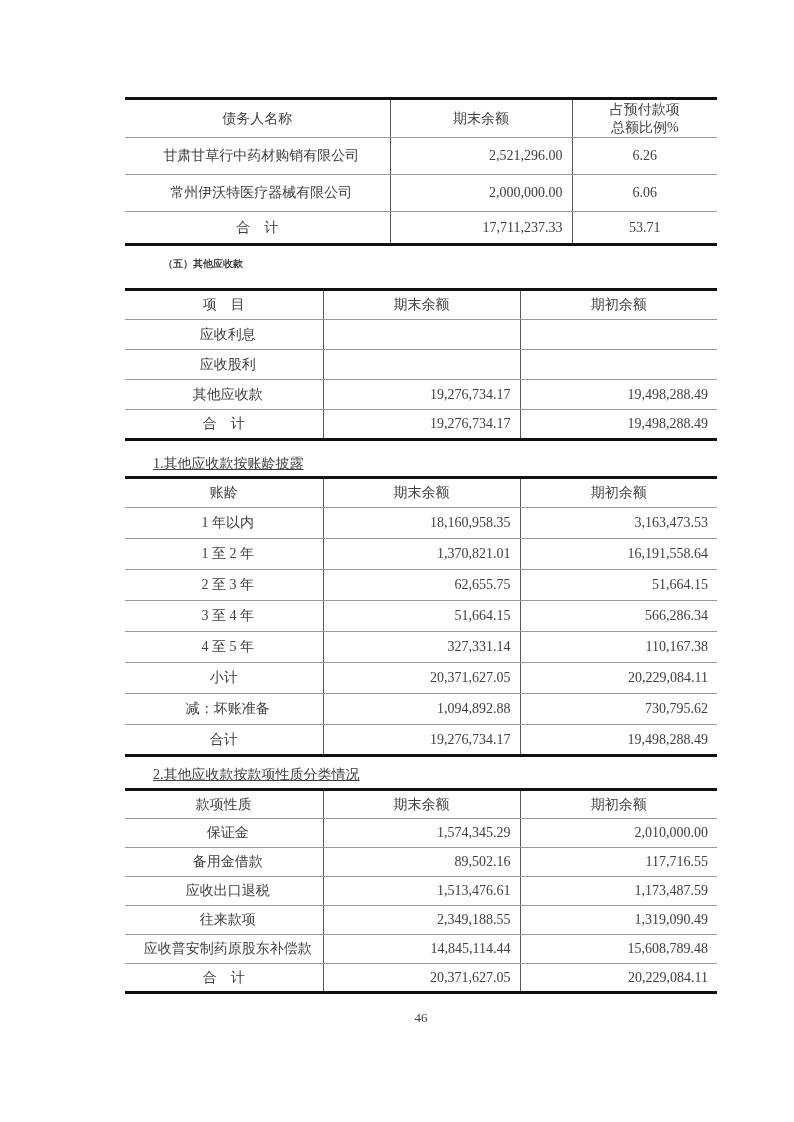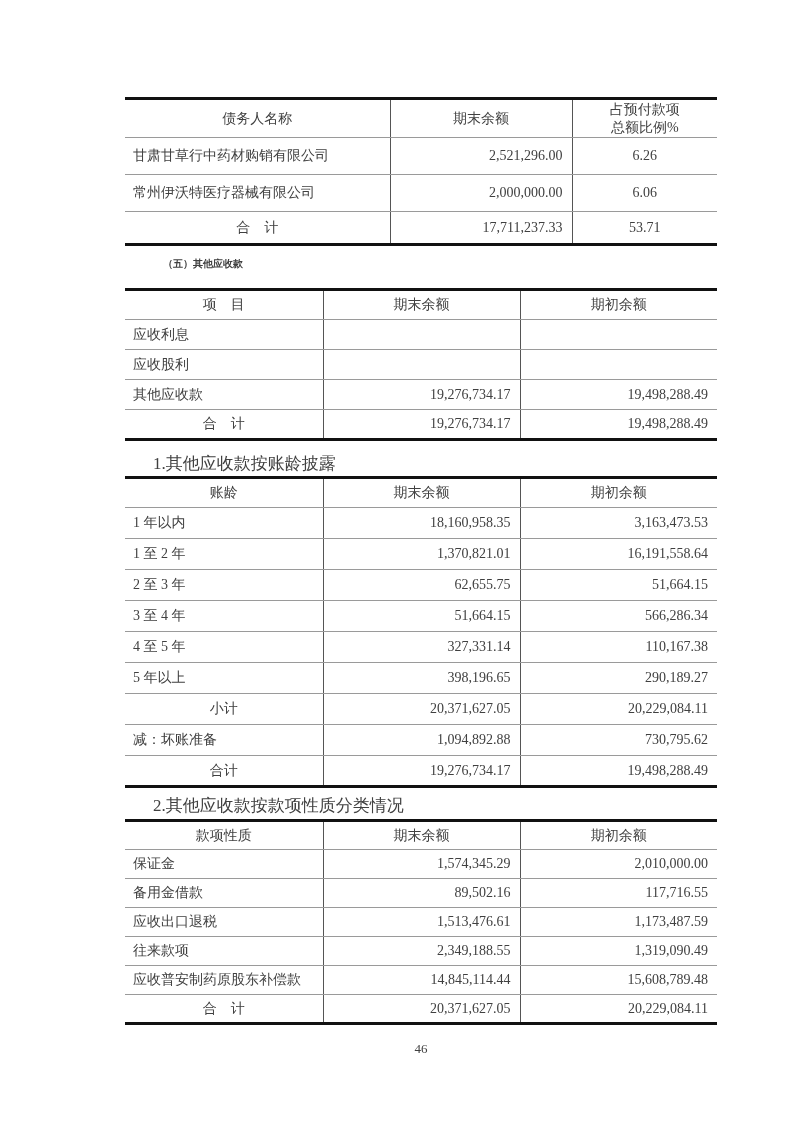--- a/index.html
+++ b/index.html
@@ -44,34 +44,35 @@
   .t1 col.c2 { width: 182px; }
   .t1 col.c3 { width: 145px; }
   
   .t3cols col.c1 { width: 198px; }
   .t3cols col.c2 { width: 197px; }
   .t3cols col.c3 { width: 197px; }
   .t2 th, .t2 td { height: 30px; }
   .t3 th { height: 30px; margin-top: 20px; }
   .t3 td { height: 31px; }
   .t4 th, .t4 td { height: 29px; }
-  .al { text-align: left; padding-left: 8px; }
+  .al { text-align: center; padding-left: 8px; }
   .ar { text-align: right; padding-right: 9px; }
   .ac { text-align: center; }
   .hdr2 { line-height: 18px; text-align: center; }
   .section-heading {
     font-size: 10px;
     font-weight: bold;
     line-height: 21px;
     margin: 7px 0 14px 38px;
   }
   .subsection {
-    font-size: 17px;
+    font-size: 14px;
     line-height: 20px;
     margin: 13px 0 2px 28px;
+    text-decoration: underline;
   }
   .subsection.s2 { margin-top: 8px; margin-bottom: 3px; }
   .page-number {
     text-align: center;
     font-size: 13px;
     margin-top: 16px;
   }
 </style>
 </head>
 <body>
@@ -188,25 +189,20 @@
           <td class="al">3 至 4 年</td>
           <td class="ar">51,664.15</td>
           <td class="ar">566,286.34</td>
         </tr>
         <tr>
           <td class="al">4 至 5 年</td>
           <td class="ar">327,331.14</td>
           <td class="ar">110,167.38</td>
         </tr>
         <tr>
-          <td class="al">5 年以上</td>
-          <td class="ar">398,196.65</td>
-          <td class="ar">290,189.27</td>
-        </tr>
-        <tr>
           <td class="ac">小计</td>
           <td class="ar">20,371,627.05</td>
           <td class="ar">20,229,084.11</td>
         </tr>
         <tr>
           <td class="al">减：坏账准备</td>
           <td class="ar">1,094,892.88</td>
           <td class="ar">730,795.62</td>
         </tr>
         <tr>

